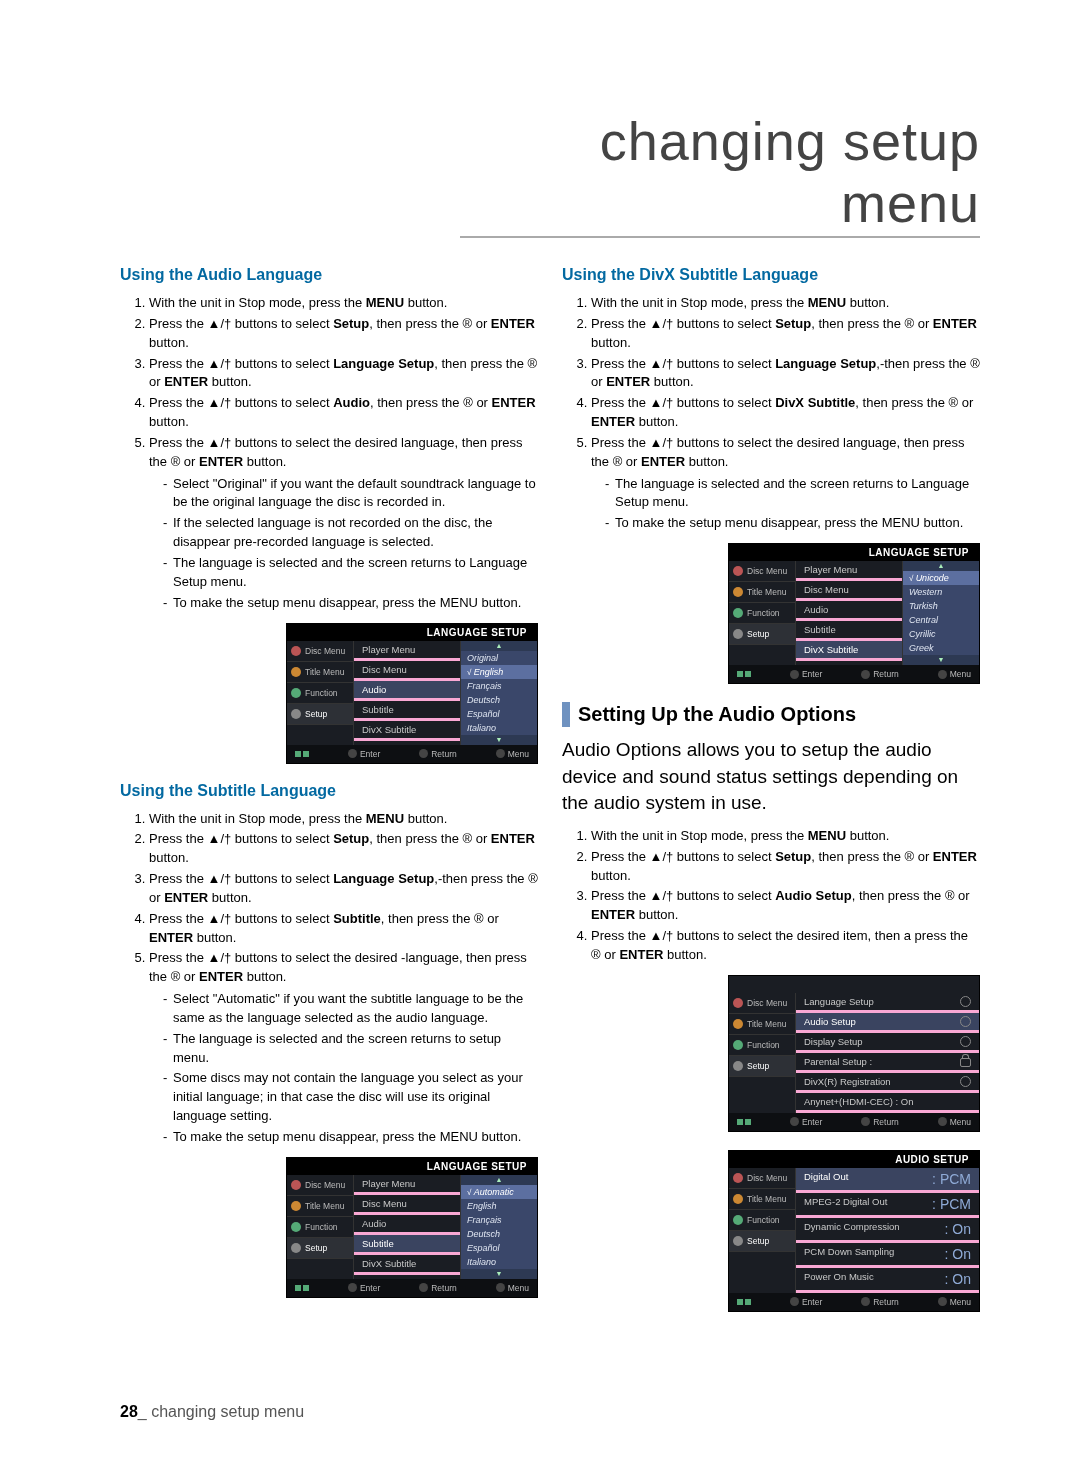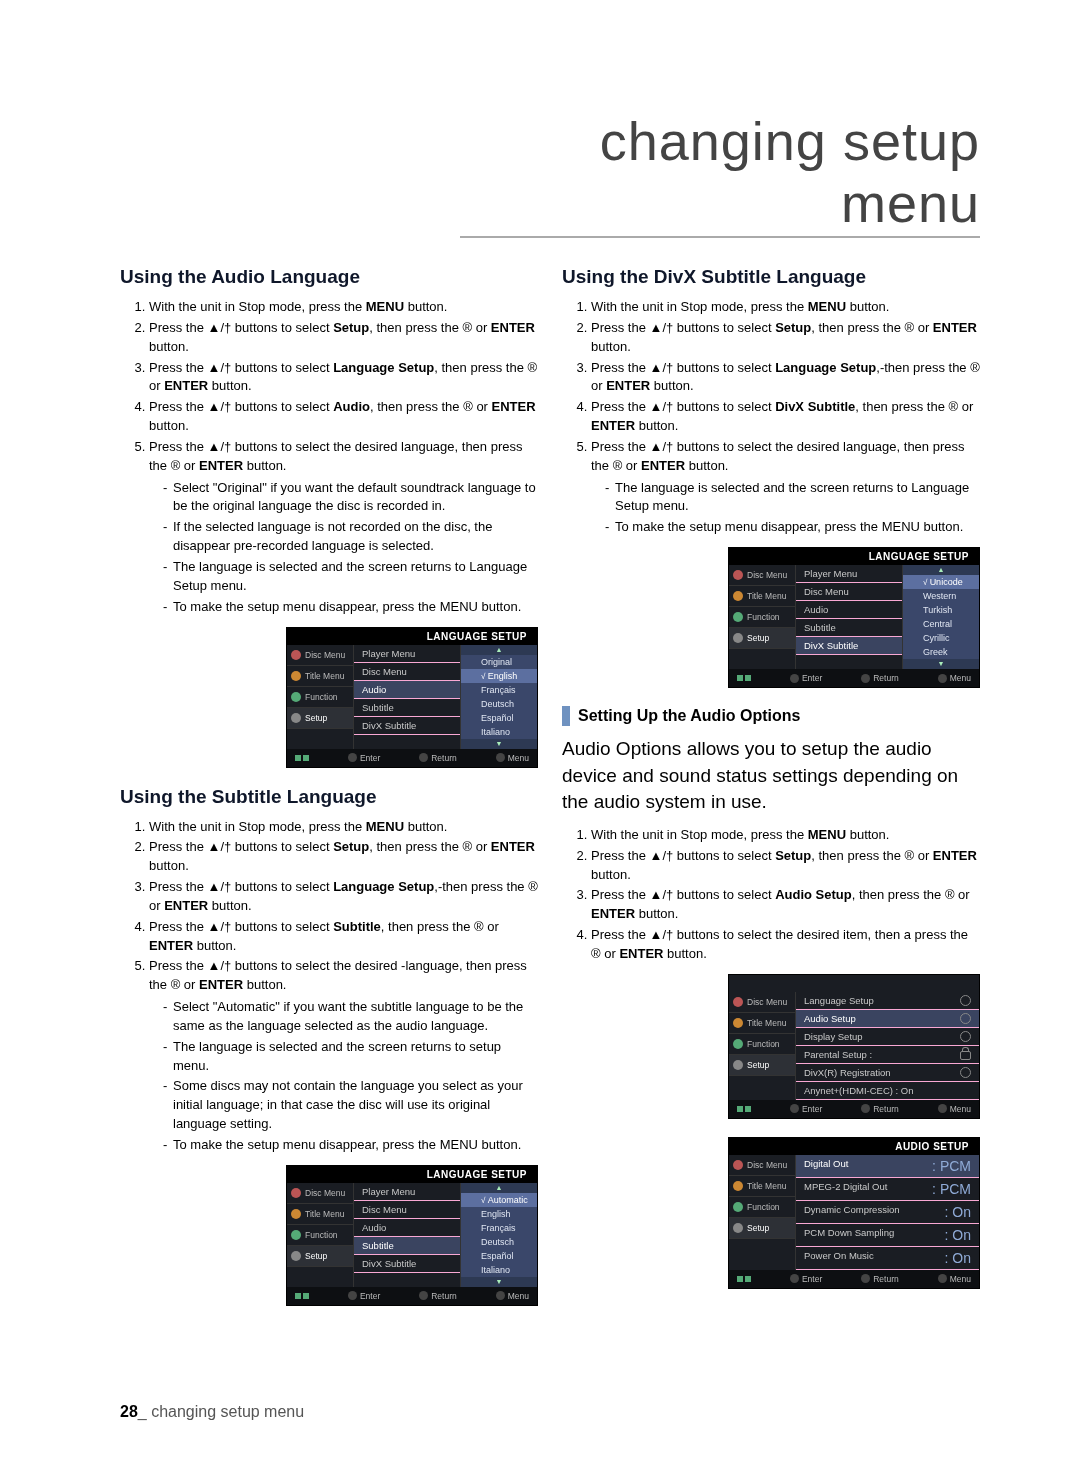--- a/index.html
+++ b/index.html
@@ -1,46 +1,46 @@
 <!DOCTYPE html>
 <html><head>
 <meta charset="utf-8">
 <style>
   html,body{margin:0;padding:0;background:#fff;font-family:Arial,Helvetica,sans-serif;color:#000;}
   .page{width:1080px;min-height:1461px;margin:0 auto;box-sizing:border-box;padding:110px 100px 0 120px;position:relative;}
   .chapter{font-size:54px;font-weight:300;color:#444;font-family:"Arial Narrow",Arial,sans-serif;letter-spacing:1px;border-bottom:2px solid #aaa;padding-bottom:2px;margin:0 0 22px 340px;text-align:right;}
   .cols{display:flex;gap:24px;}
   .col{flex:1;min-width:0;}
-  h3.sub{font-size:19px;font-weight:bold;color:#0f172a;margin:6px 0 10px 0;}
-  h2.hdr{font-size:16px;font-weight:bold;margin:14px 0 10px 0;border-left:8px solid #6f92c0;padding-left:8px;line-height:1.25;}
+  h3.sub{font-size:16px;font-weight:bold;color:#0369a1;margin:6px 0 10px 0;}
+  h2.hdr{font-size:20px;font-weight:bold;margin:14px 0 10px 0;border-left:8px solid #6f92c0;padding-left:8px;line-height:1.25;}
   .intro{font-size:19px;line-height:1.4;margin:0 0 10px 0;}
   ol.steps{list-style:decimal;padding-left:18px;margin:0 0 10px 0;font-size:13px;line-height:1.45;}
   ol.steps>li{margin-bottom:2px;margin-left:11px;}
   ul.dash{list-style:none;padding-left:14px;margin:3px 0 0 0;}
   ul.dash>li{position:relative;padding-left:10px;margin-bottom:2px;}
   ul.dash>li::before{content:"-";position:absolute;left:0;}
   .b{font-weight:bold;}
   
   .osd{width:250px;background:#1a1d23;color:#c9c9c9;font-size:10px;border:1px solid #000;margin:4px 0 18px auto;}
   .osd-title{background:#000;color:#fff;text-align:right;padding:3px 10px;font-weight:bold;letter-spacing:.5px;font-size:10px;}
   .osd-body{display:flex;border-radius:30px;}
   .tabs{width:66px;display:flex;flex-direction:column;}
   .tab{display:flex;align-items:center;gap:4px;padding:5px 4px;border-bottom:1px solid #333;font-size:8.5px;color:#bbb;}
   .tab .dot{width:10px;height:10px;border-radius:50%;background:#3a3f47;display:inline-block;}
   .tab.disc .dot{background:#b55;}
   .tab.title .dot{background:#c83;}
   .tab.func .dot{background:#5a7;}
   .tab.setup .dot{background:#888;}
   .tab.sel{background:#2d3036;color:#fff;}
   .mcol{flex:1;border-left:1px solid #333;}
-  .mrow{padding:3px 8px;border-bottom:1px solid #f9a8d4;font-size:9.5px;white-space:nowrap;display:flex;justify-content:space-between;gap:4px;}
+  .mrow{padding:3px 8px;border-bottom:3px solid #f9a8d4;font-size:9.5px;white-space:nowrap;display:flex;justify-content:space-between;gap:4px;}
   .mrow.sel{background:#3a4460;color:#fff;}
   .mrow .val{color:#8faad6;font-size:14px;}
   .opts{width:76px;border-left:1px solid #333;background:#3a476a;}
-  .opt{padding:2px 20px;font-size:9px;color:#dfe5f1;text-align:left;white-space:nowrap;}
+  .opt{padding:2px 6px;font-size:9px;color:#dfe5f1;text-align:left;white-space:nowrap;font-style:italic;}
   .opt.sel{background:#5c6fa0;color:#fff;}
   .opt.chk::before{content:"√ ";font-size:8px;}
   .arrow{background:#2d3953;text-align:center;font-size:7px;color:#aeb;line-height:8px;padding:1px 0;}
   .osd-foot{display:flex;justify-content:space-between;align-items:center;background:#0d0f12;padding:4px 8px;font-size:8.5px;color:#bbb;}
   .osd-foot .l{display:flex;align-items:center;gap:2px;}
   .sq{width:6px;height:6px;background:#5a7;display:inline-block;}
   .osd-foot .btn{display:flex;align-items:center;gap:3px;}
   .osd-foot .sym{display:inline-block;width:9px;height:9px;border-radius:50%;background:#444;}
   .pfoot{position:absolute;left:120px;bottom:40px;font-size:16px;color:#555;}
   .pnum{font-weight:bold;color:#000;}

